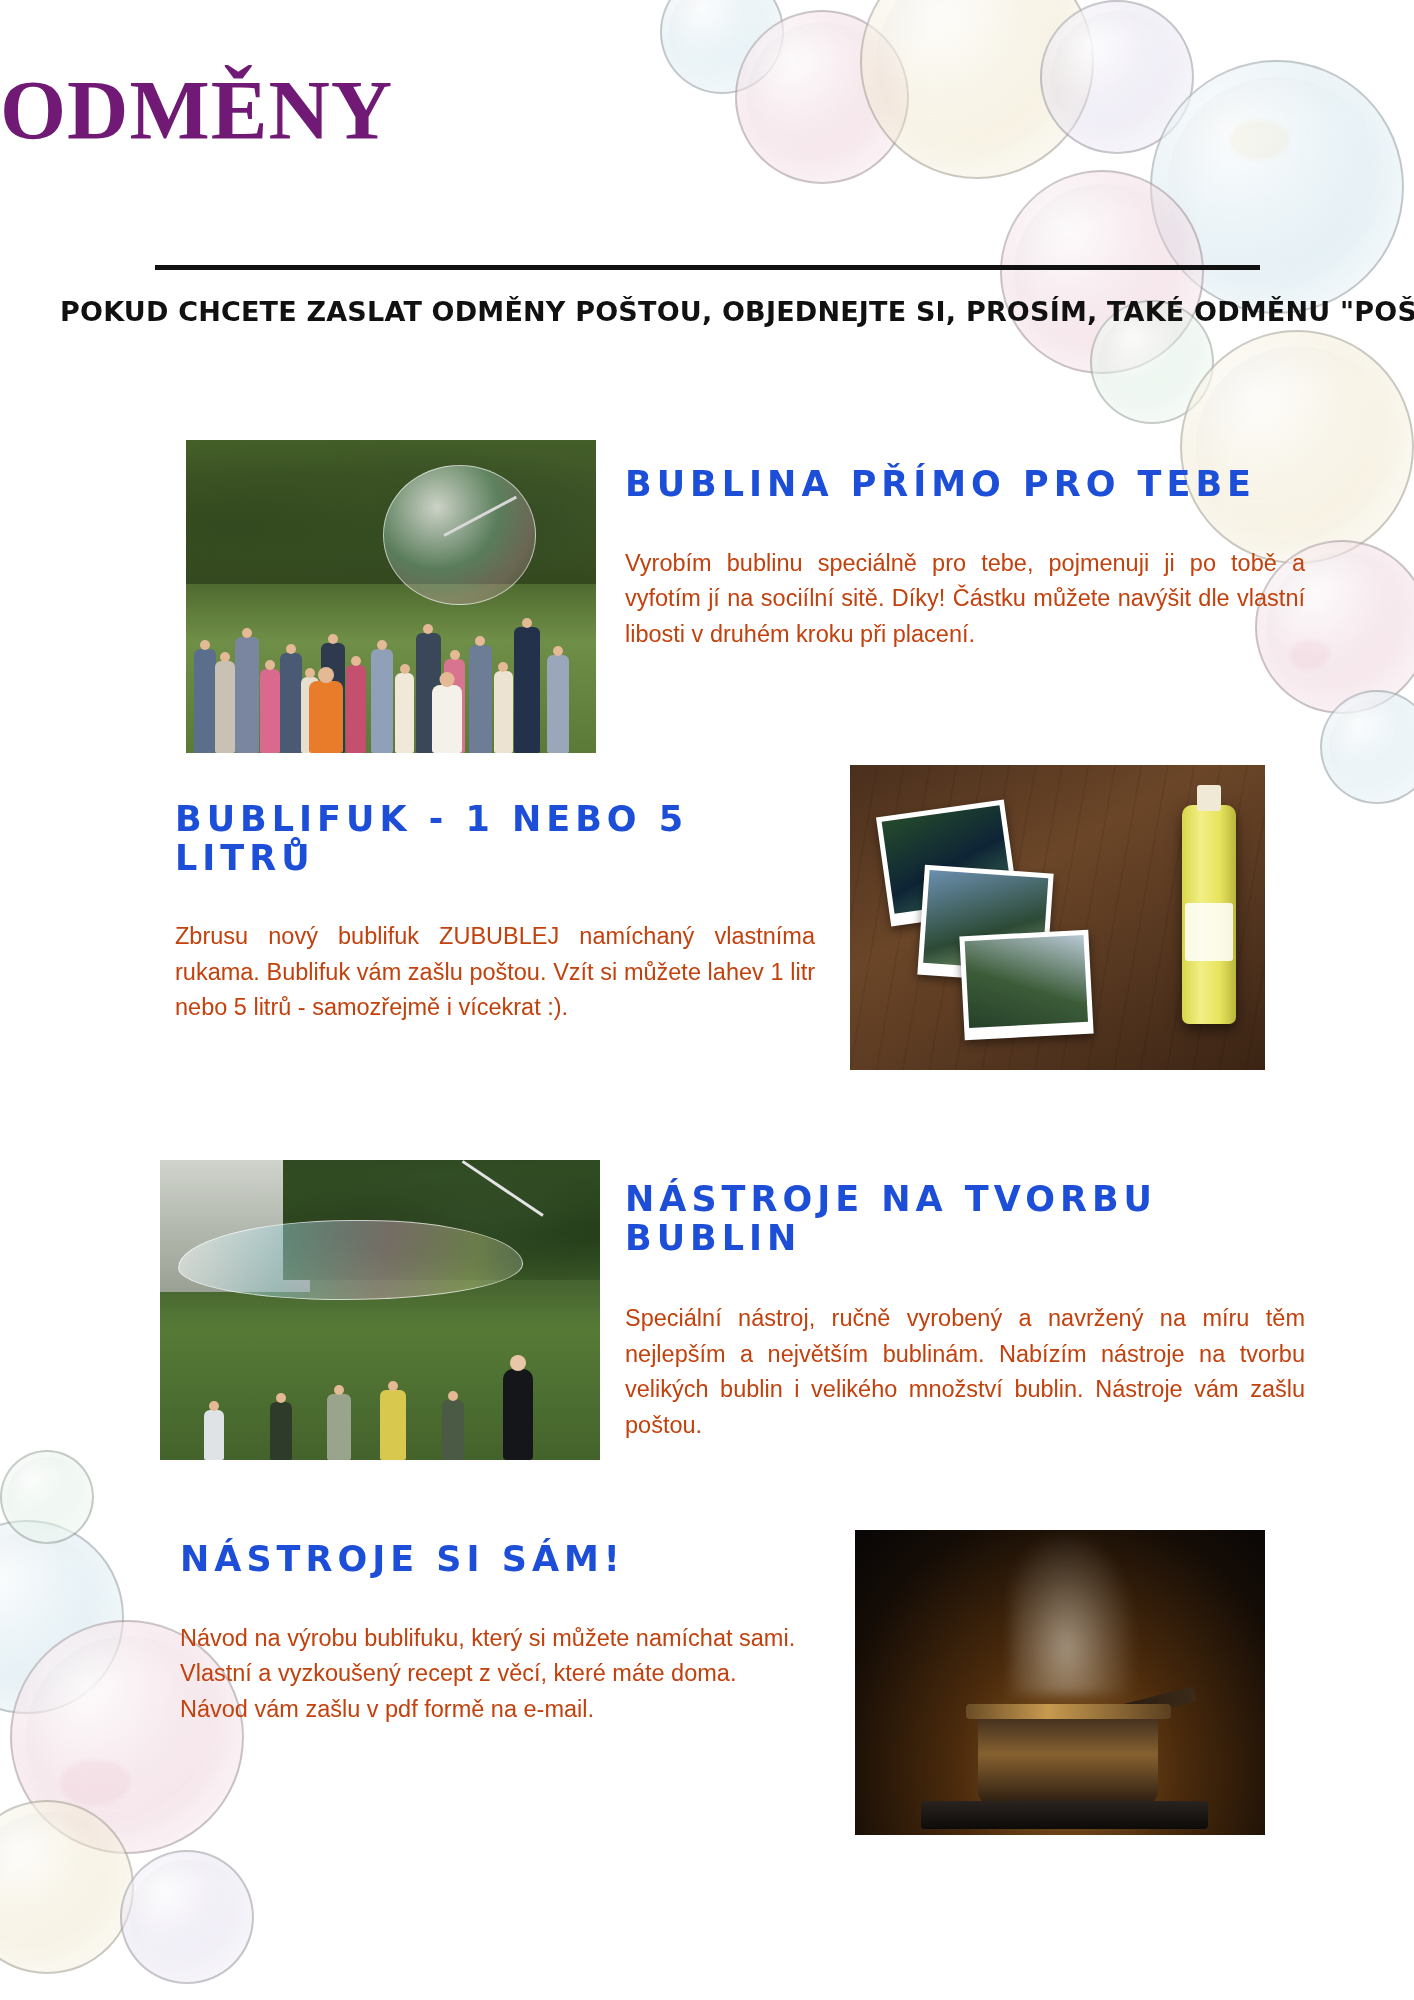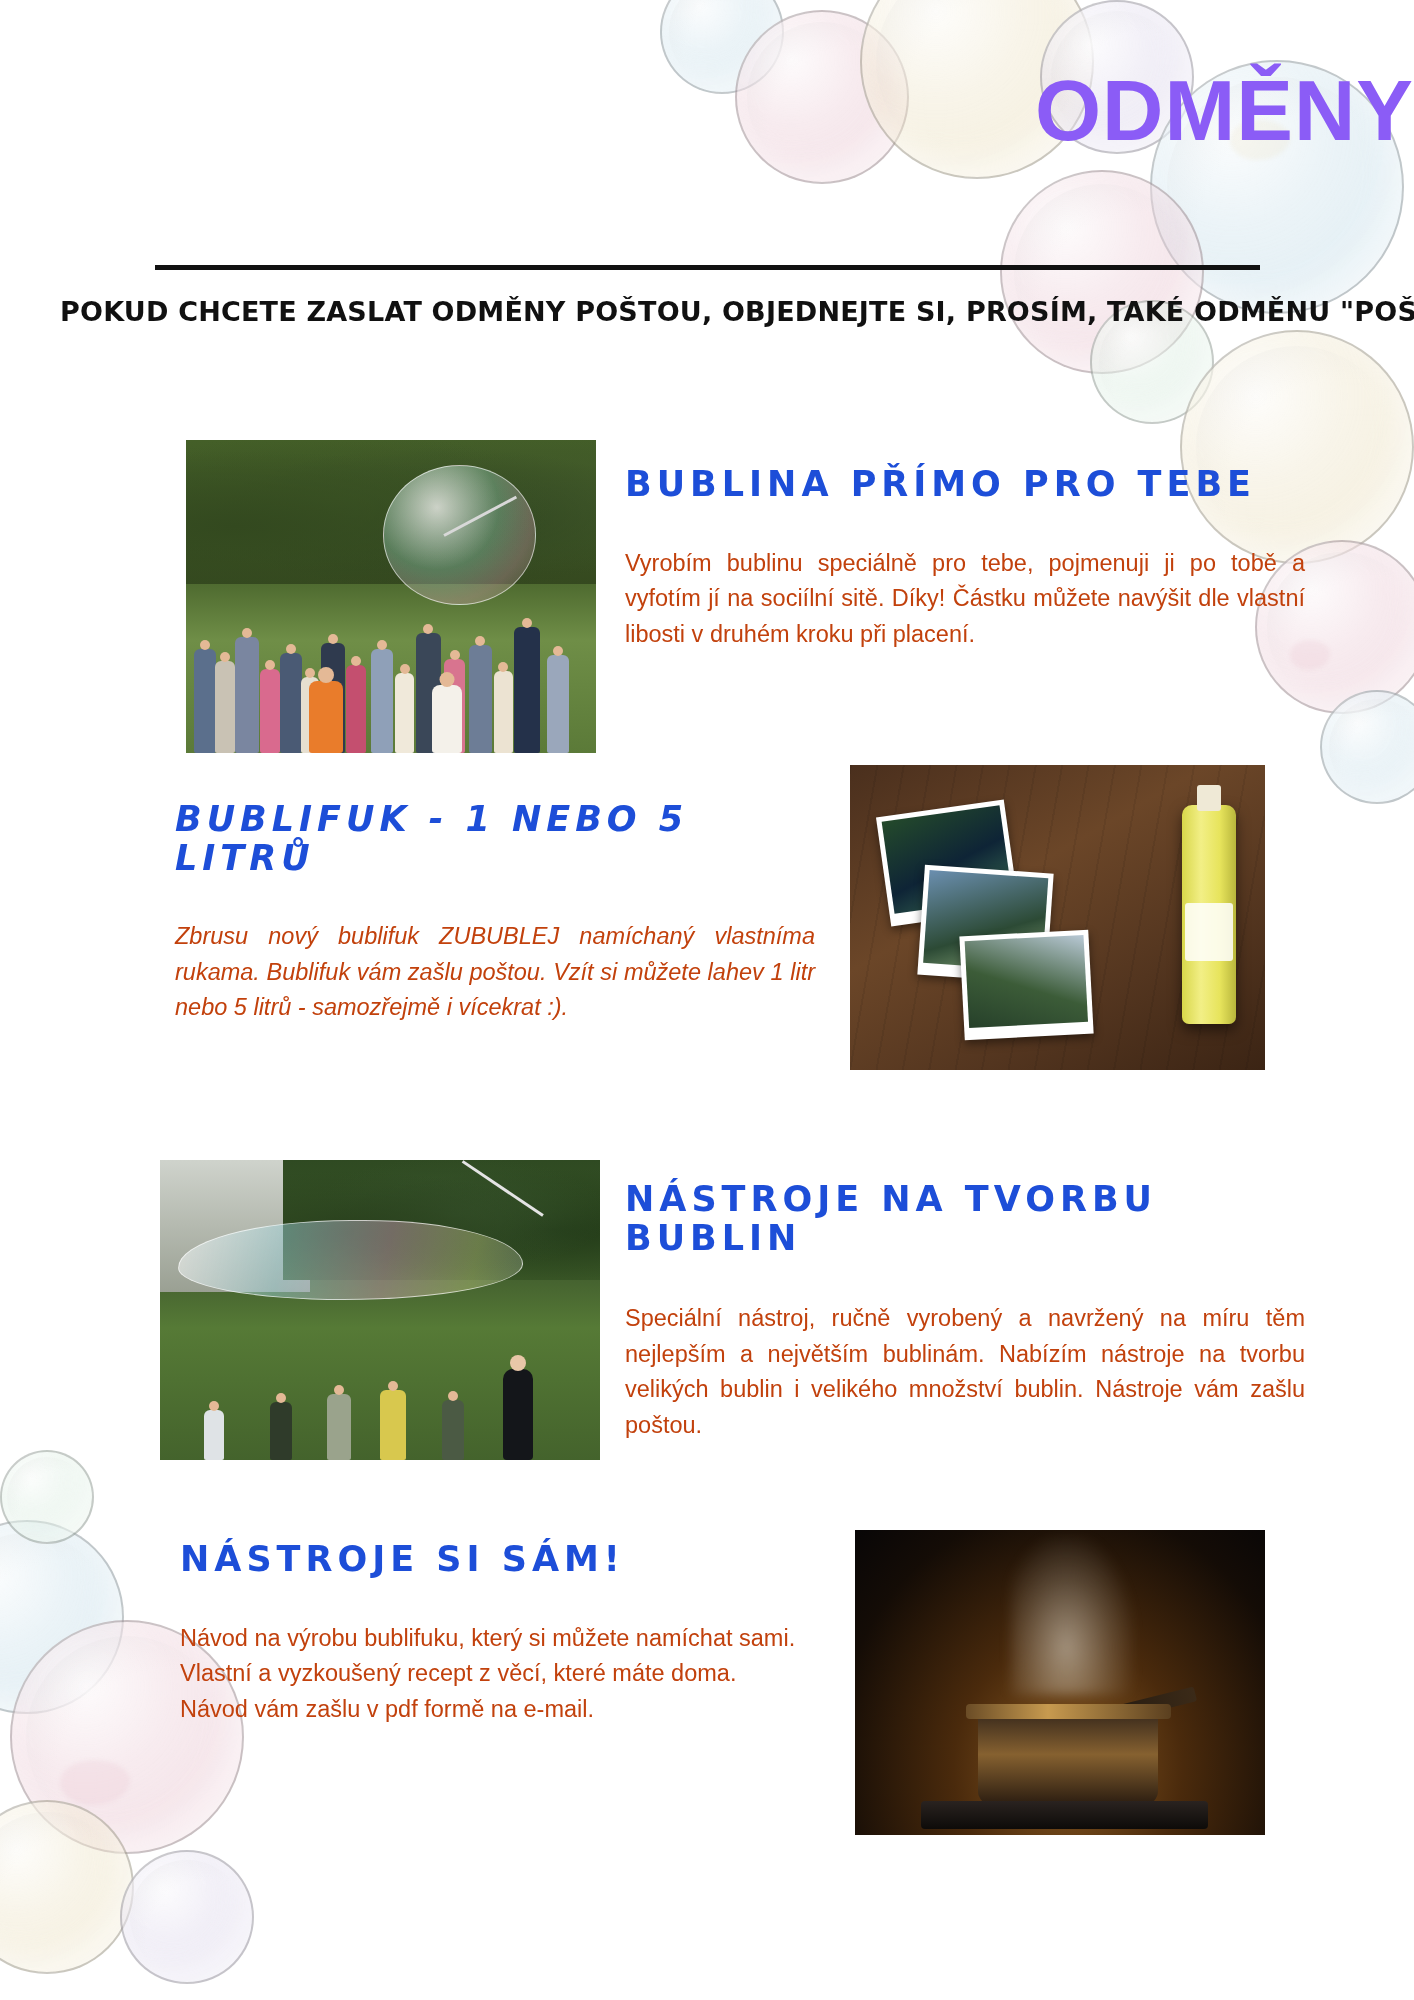--- a/index.html
+++ b/index.html
@@ -72,27 +72,27 @@
     height: 175px;
   }
   .logo svg { display: block; }
 
   
   .title {
     position: absolute;
     left: 0;
     right: 0;
     top: 68px;
-    text-align: right;
-    font-family: Liberation Sans, sans-serif;
+    text-align: left;
+    font-family: Liberation Serif, serif;
     font-weight: 700;
     font-size: 85px;
     letter-spacing: 1px;
     line-height: 1;
-    color: #8b5cf6;
+    color: #701a75;
   }
   .rule {
     position: absolute;
     left: 155px;
     top: 265px;
     width: 1105px;
     height: 5px;
     background: #111;
   }
   .subtitle {
@@ -347,21 +347,21 @@
           </div>
       </div>
     </div>
   </div>
 
   <div class="item" style="left:625px;top:465px;width:700px;">
     <div class="item-heading">BUBLINA PŘÍMO PRO TEBE</div>
     <div class="item-body" style="margin-top:42px;width:680px;">Vyrobím bublinu speciálně pro tebe, pojmenuji ji po tobě a vyfotím jí na sociílní sitě. Díky! Částku můžete navýšit dle vlastní libosti v druhém kroku při placení.</div>
   </div>
 
-  <div class="item" style="left:175px;top:800px;width:660px;font-style:italic;">
+  <div class="item" style="left:175px;top:800px;width:660px;">
     <div class="item-heading">BUBLIFUK - 1 NEBO 5 LITRŮ</div>
     <div class="item-body" style="margin-top:42px;width:640px;">Zbrusu nový bublifuk ZUBUBLEJ namíchaný vlastníma rukama. Bublifuk vám zašlu poštou. Vzít si můžete lahev 1 litr nebo 5 litrů - samozřejmě i vícekrat :).</div>
   </div>
 
   <div class="photo" style="left:850px;top:765px;width:415px;height:305px;">
     <div class="ph-inner ph2">
       <div class="polaroid" style="left:8%;top:14%;width:31%;height:36%;transform:rotate(-8deg);">
         <div class="pic pic-a"></div>
       </div>
       <div class="polaroid" style="left:17%;top:34%;width:31%;height:36%;transform:rotate(4deg);">

